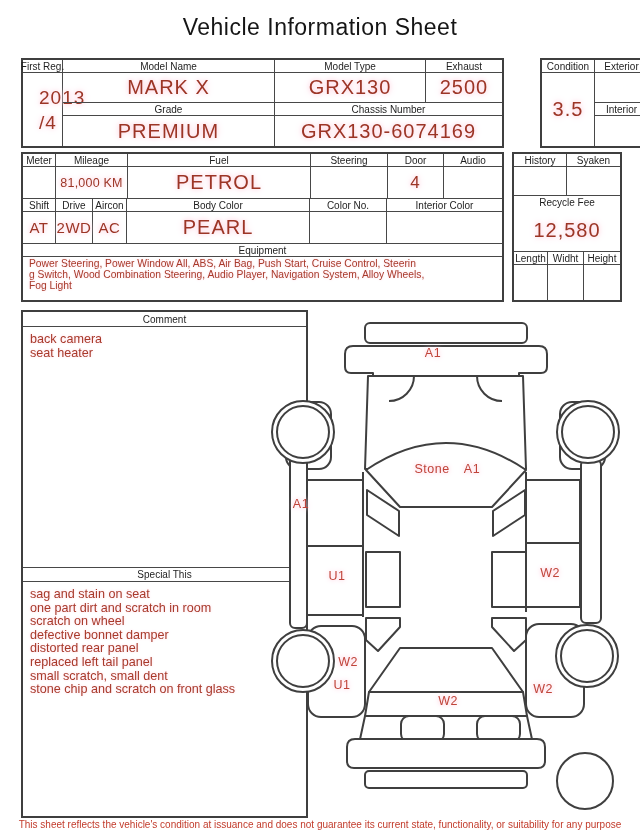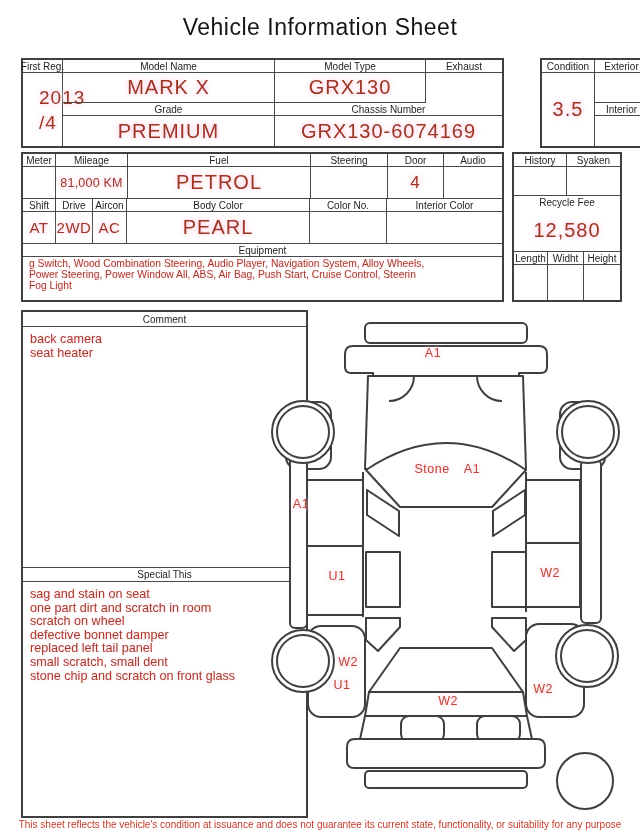--- a/index.html
+++ b/index.html
@@ -55,20 +55,21 @@
       <span>2013</span>
       <span>/4</span>
     </div>
     <div class="c h" style="grid-area:1/2">Model Name</div>
     <div class="c v" style="grid-area:2/2">MARK X</div>
     <div class="c h" style="grid-area:3/2">Grade</div>
     <div class="c v nb" style="grid-area:4/2">PREMIUM</div>
     <div class="c h" style="grid-area:1/3">Model Type</div>
     <div class="c v" style="grid-area:2/3">GRX130</div>
     <div class="c h nr" style="grid-area:1/4">Exhaust</div>
+    <div class="c v nr" style="grid-area:2/4">2500</div>
     <div class="c h nr" style="grid-area:3/3/4/5">Chassis Number</div>
     <div class="c v nr nb" style="grid-area:4/3/5/5">GRX130-6074169</div>
   </div>
 
   <div class="box grid" style="left:540px;top:58px;width:110px;height:90px;grid-template-columns:53px 53px;grid-template-rows:13px 30px 13px 30px;">
     <div class="c h" style="grid-area:1/1">Condition</div>
     <div class="c v nb" style="grid-area:2/1/5/2">3.5</div>
     <div class="c h nr" style="grid-area:1/2">Exterior</div>
     <div class="c v sm nr" style="grid-area:2/2"></div>
     <div class="c h nr" style="grid-area:3/2">Interior</div>
@@ -99,22 +100,22 @@
       <div class="c h nr">Interior Color</div>
       <div class="c v md">AT</div>
       <div class="c v md">2WD</div>
       <div class="c v md">AC</div>
       <div class="c v">PEARL</div>
       <div class="c v sm"></div>
       <div class="c v sm nr"></div>
     </div>
     <div class="band" style="height:13px">Equipment</div>
     <div class="eqwrap">
+        <div class="eq-line">Power Steering, Power Window  All, ABS, Air Bag, Push Start, Cruise Control, Steerin</div>
         <div class="eq-line">g Switch, Wood Combination Steering, Audio Player, Navigation System, Alloy Wheels,</div>
-        <div class="eq-line">Power Steering, Power Window  All, ABS, Air Bag, Push Start, Cruise Control, Steerin</div>
         <div class="eq-line">Fog Light</div>
       </div>
   </div>
 
   <div class="box" style="left:512px;top:152px;width:110px;height:150px;display:flex;flex-direction:column;">
     <div class="grid" style="grid-template-columns:53px 53px;grid-template-rows:13px 29px;">
       <div class="c h">History</div>
       <div class="c h nr">Syaken</div>
       <div class="c v sm"></div>
       <div class="c v sm nr"></div>
@@ -136,20 +137,21 @@
     <div class="notes" style="height:240px">
         <div class="note-line">back camera</div>
         <div class="note-line">seat heater</div>
       </div>
     <div class="band bt">Special This</div>
     <div class="notes" style="flex:1">
         <div class="note-line">sag and stain on seat</div>
         <div class="note-line">one part dirt and scratch in room</div>
         <div class="note-line">scratch on wheel</div>
         <div class="note-line">defective bonnet damper</div>
+        <div class="note-line">distorted rear panel</div>
         <div class="note-line">replaced left tail panel</div>
         <div class="note-line">small scratch, small dent</div>
         <div class="note-line">stone chip and scratch on front glass</div>
       </div>
   </div>
 
   <svg class="diagram-svg" width="372" height="505" viewBox="265 315 372 505" xmlns="http://www.w3.org/2000/svg">
     <g fill="#ffffff" stroke="#3f3f3f" stroke-width="2" stroke-linejoin="round">
       <rect x="286" y="402" width="45" height="67" rx="12"></rect>
       <rect x="560" y="402" width="45" height="67" rx="12"></rect>

